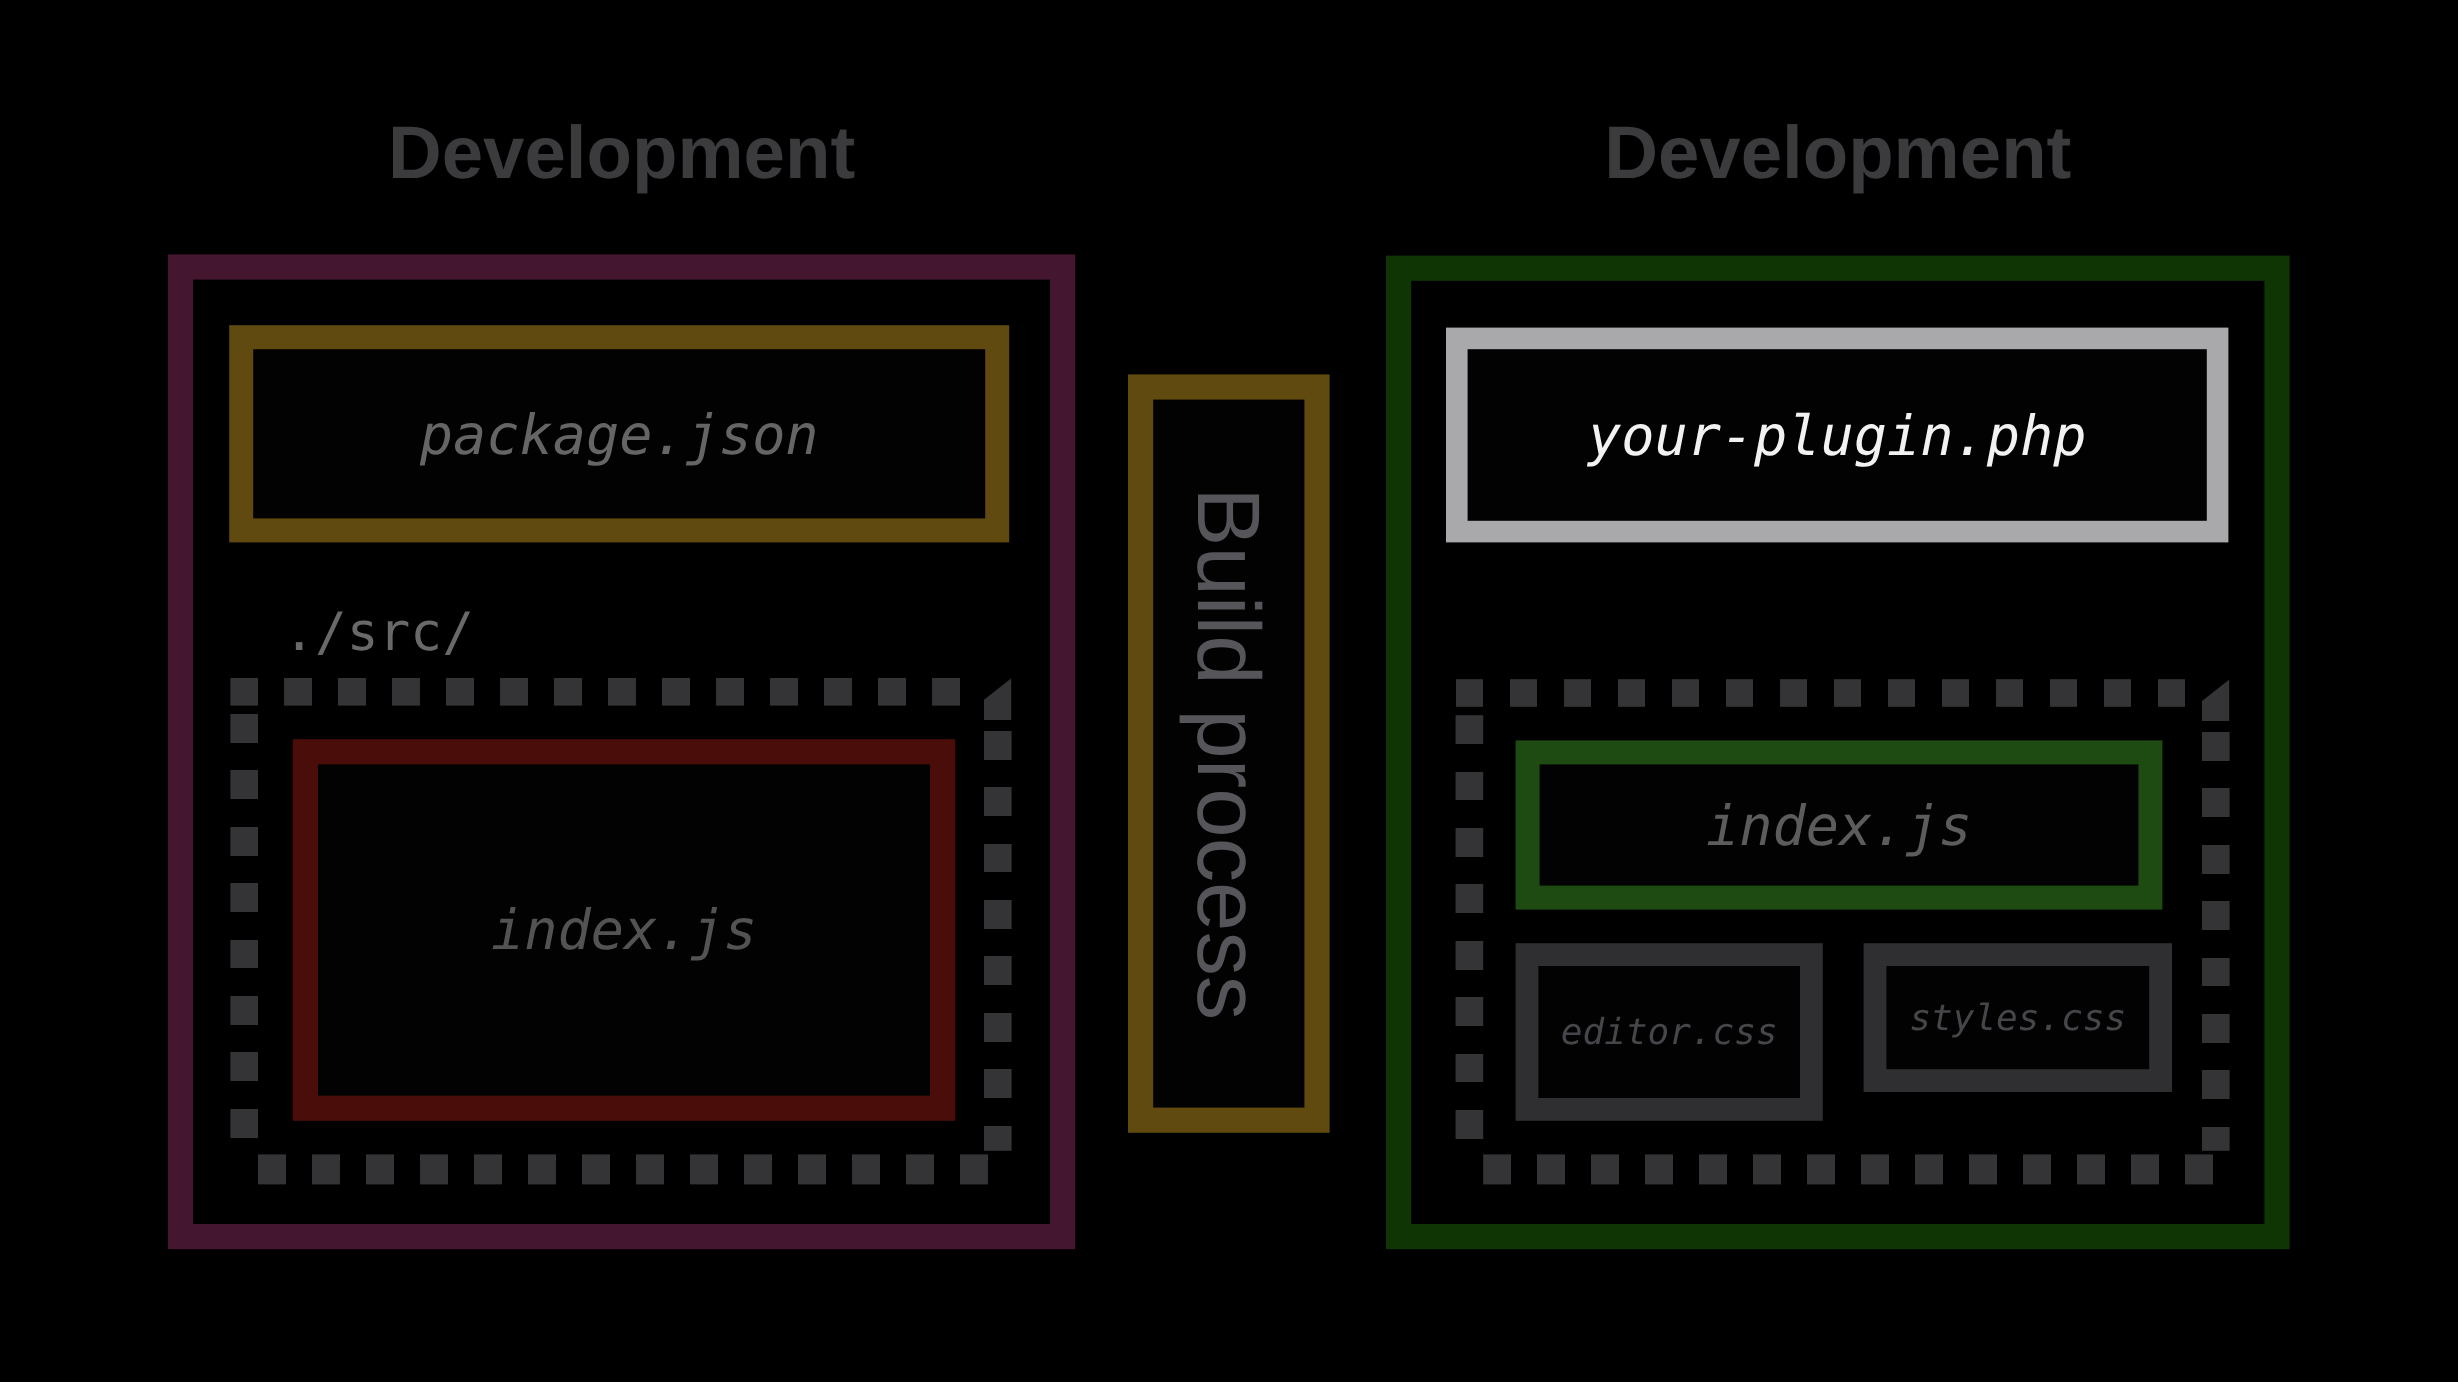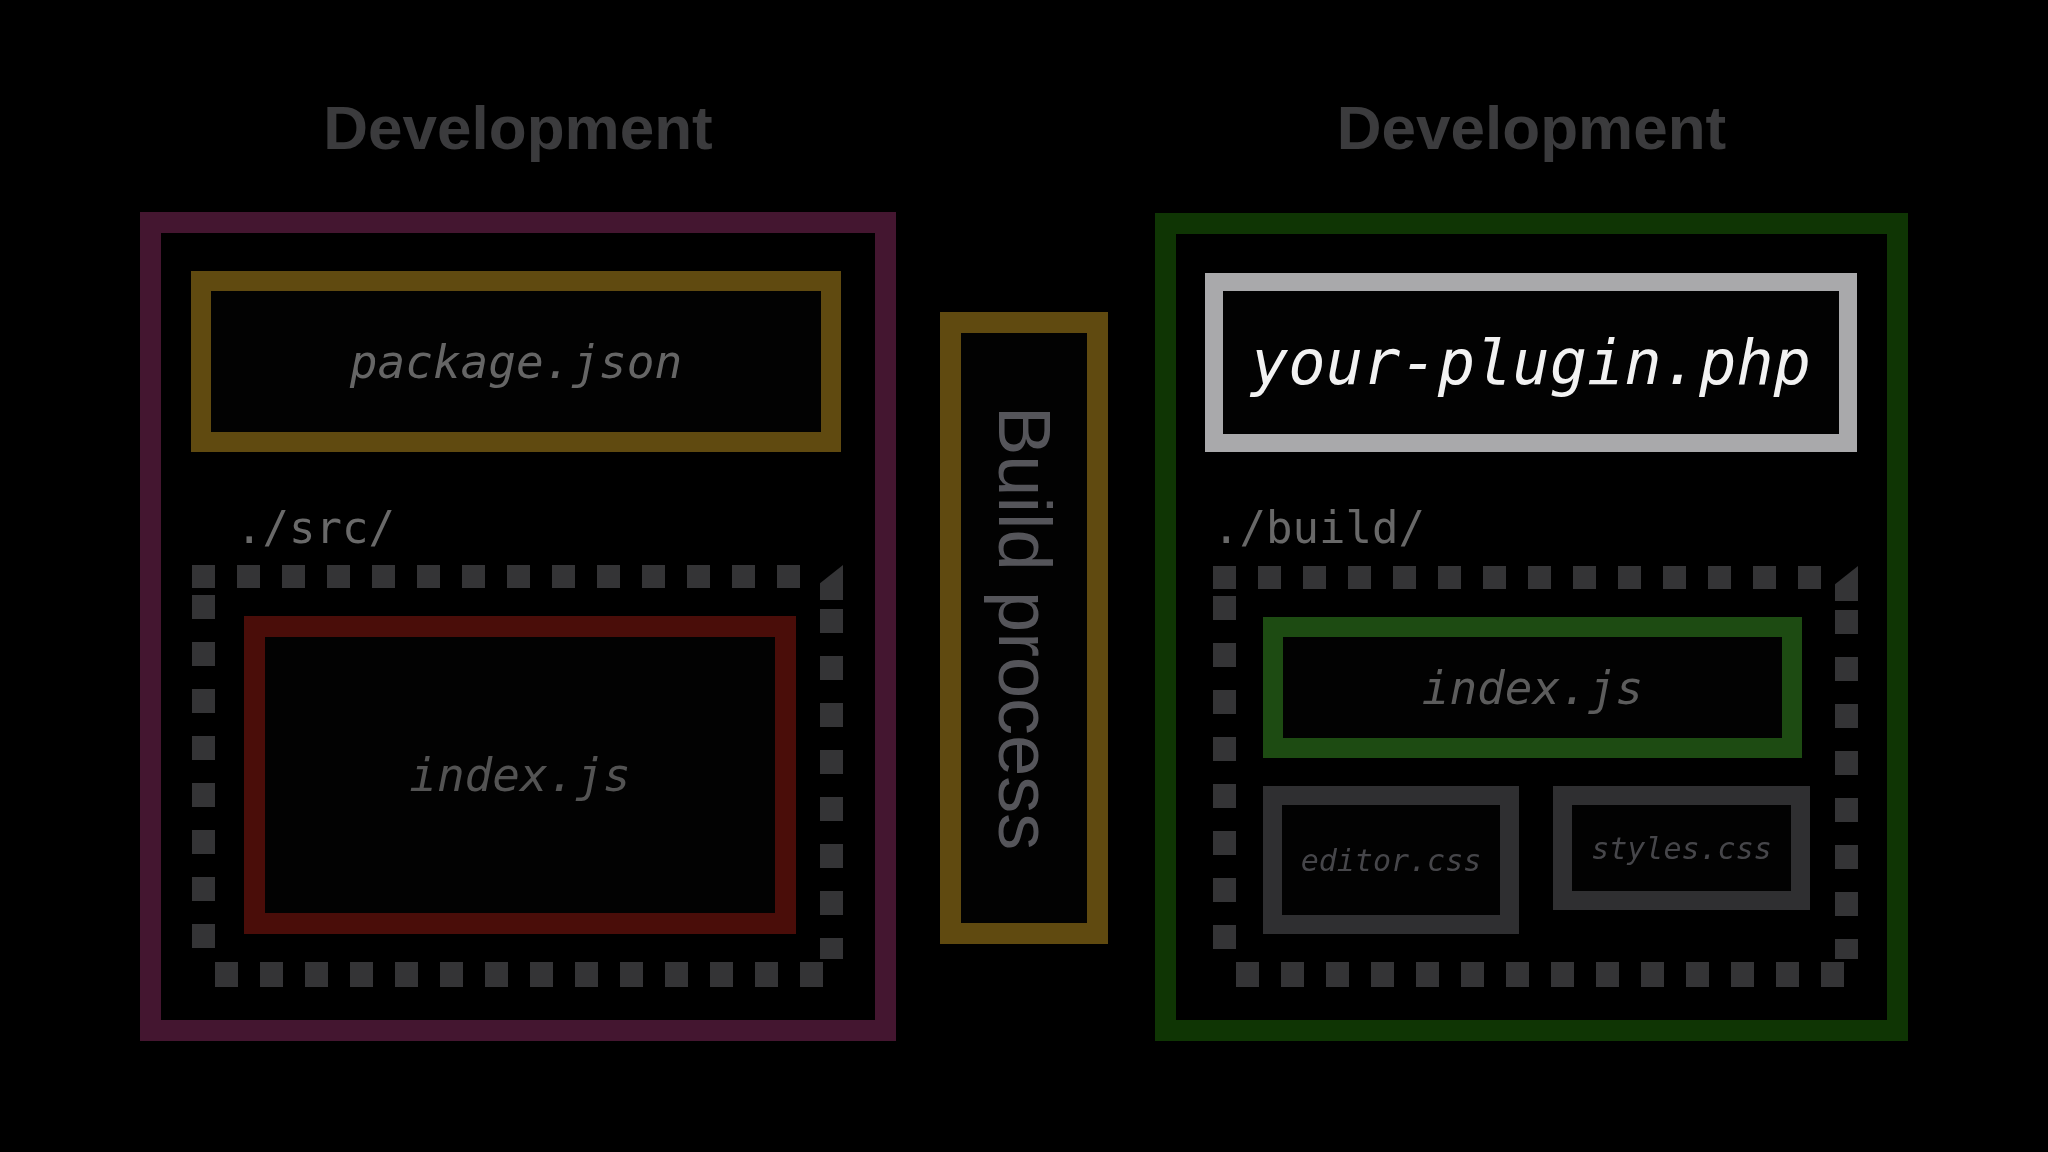--- a/index.html
+++ b/index.html
@@ -32,21 +32,21 @@
     font-style:italic;
   }
   .package-box{
     left:191px;top:267px;width:650px;height:181px;
     border:20px solid var(--package-border,#604a10);
     font-size:46px;color:var(--code-text,#656565);
   }
   .plugin-box{
     left:1205px;top:269px;width:652px;height:179px;
     border:18px solid var(--plugin-border,#a9a9ab);
-    font-size:62px;color:var(--plugin-text,#f2f2f2);
+    font-size:46px;color:var(--plugin-text,#f2f2f2);
   }
   .red-index-box{
     left:244px;top:612px;width:552px;height:318px;
     border:21px solid var(--src-index-border,#4a0d09);
     font-size:46px;color:var(--dim-code-text,#535353);
   }
   .green-index-box{
     left:1263px;top:613px;width:539px;height:141px;
     border:20px solid var(--prod-index-border,#1d4b12);
     font-size:46px;color:#5c5c5c;
@@ -138,21 +138,20 @@
   <div class="build-box">
     <span class="vtext">Build process</span>
   </div>
 
   <div class="outer-box prod-outer"></div>
 
   <div class="file-box plugin-box">
     <span>your-plugin.php</span>
   </div>
 
-  <div class="dir-label build-dir-label">./build/</div>
 
   <div class="dashed-box" style="left:1213px;top:562px;width:645px;height:421px;">
     <div class="d-top"></div>
     <div class="d-bottom"></div>
     <div class="d-left"></div>
     <div class="d-right"></div>
     <div class="d-corner"></div>
   </div>
 
   <div class="file-box green-index-box">

